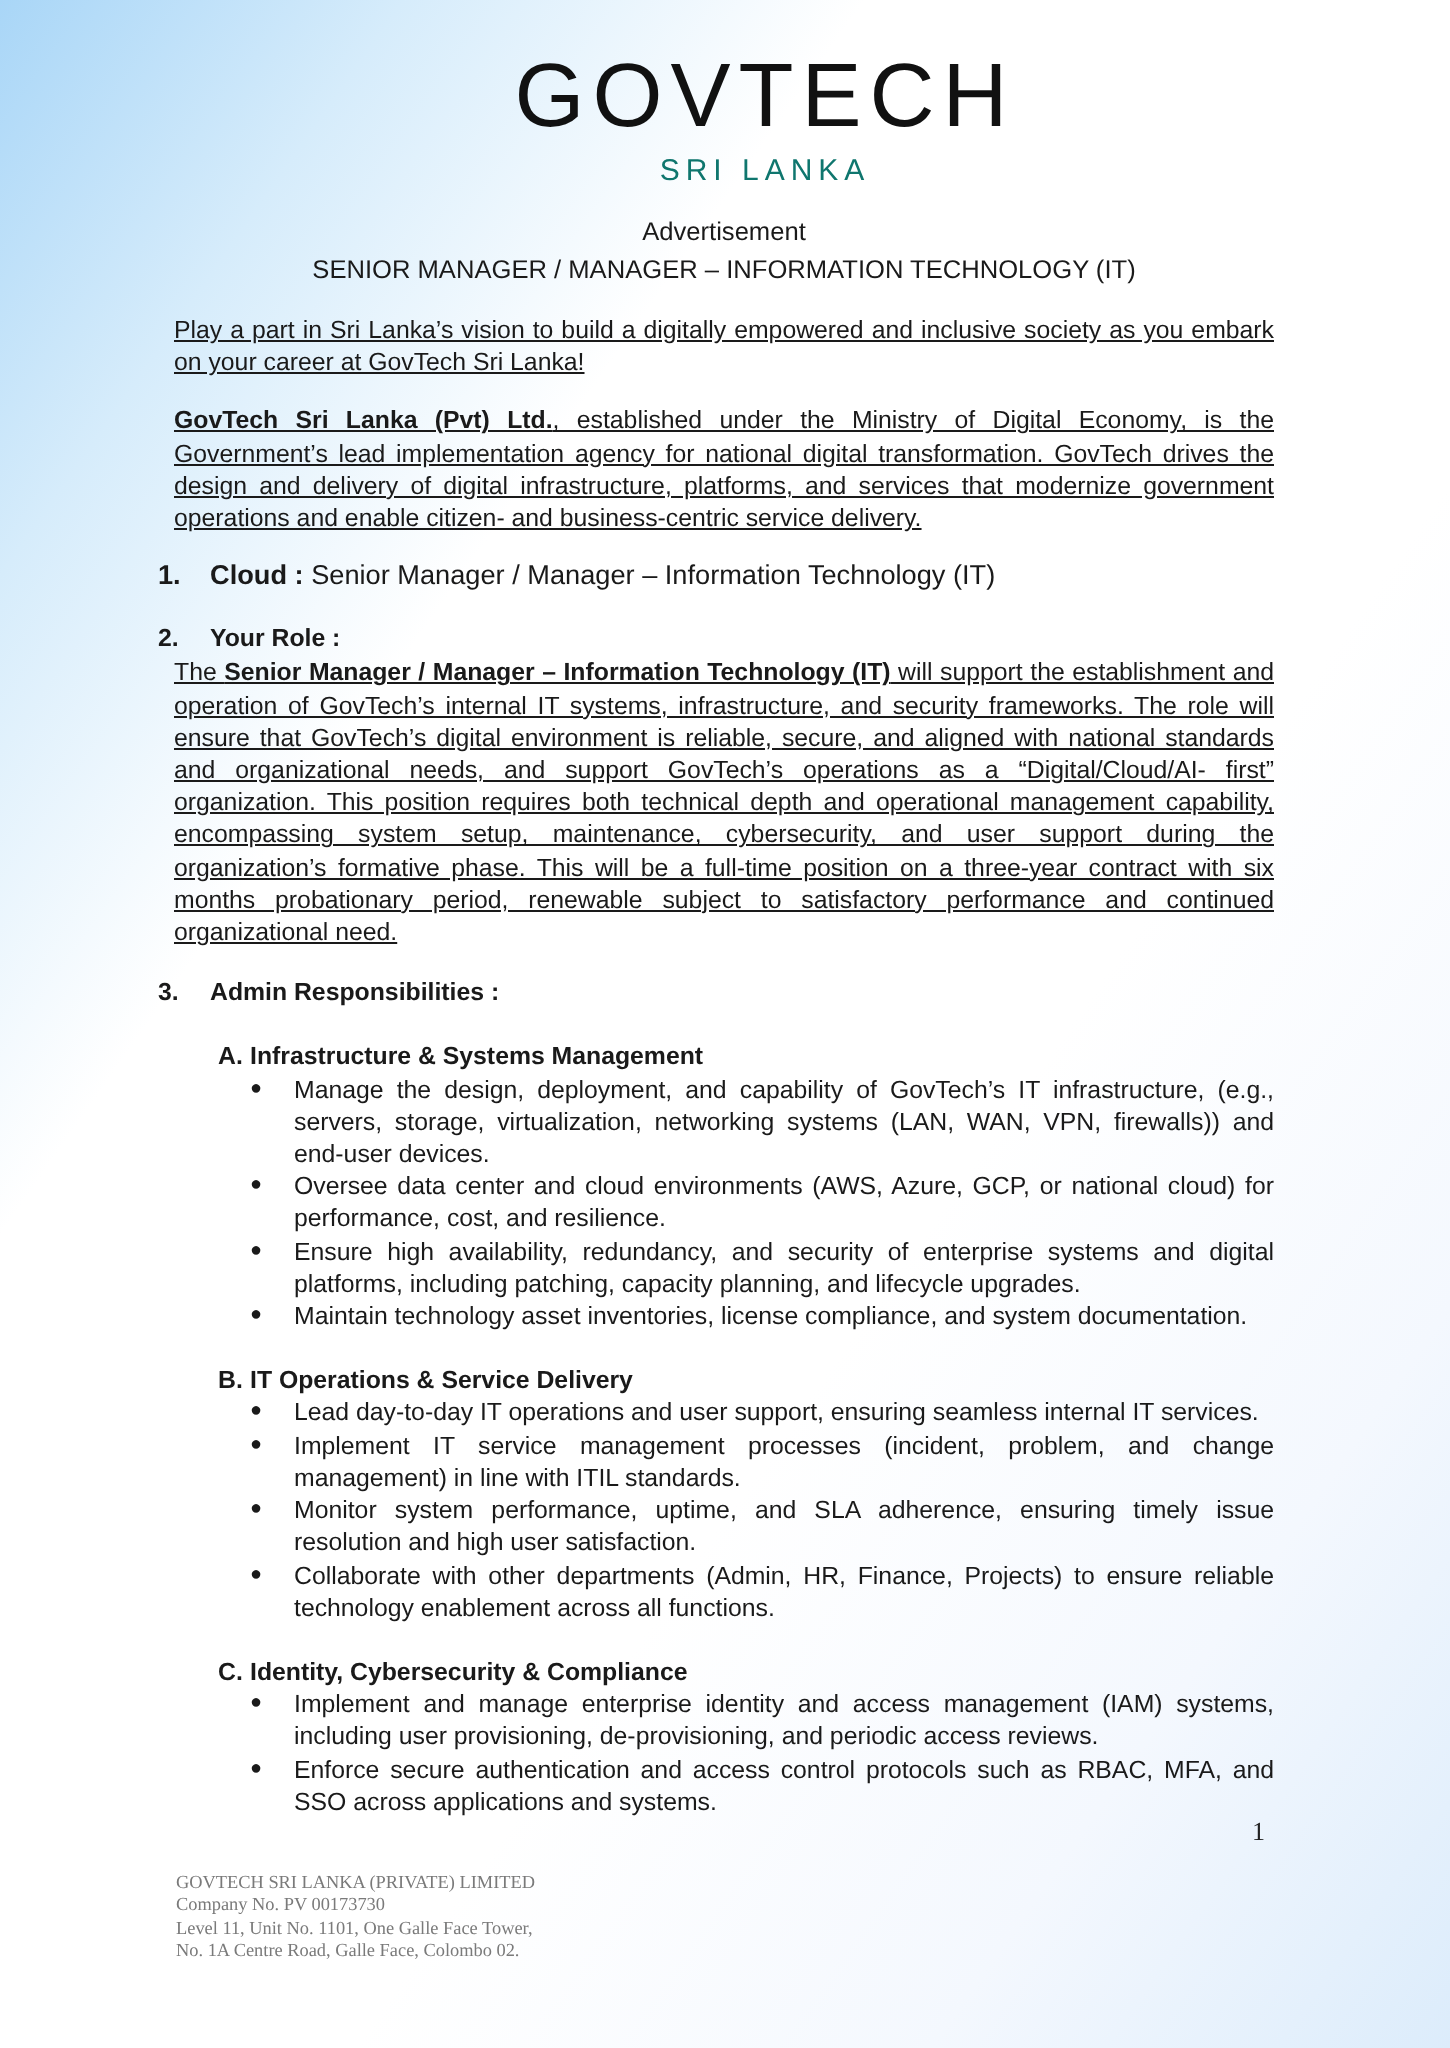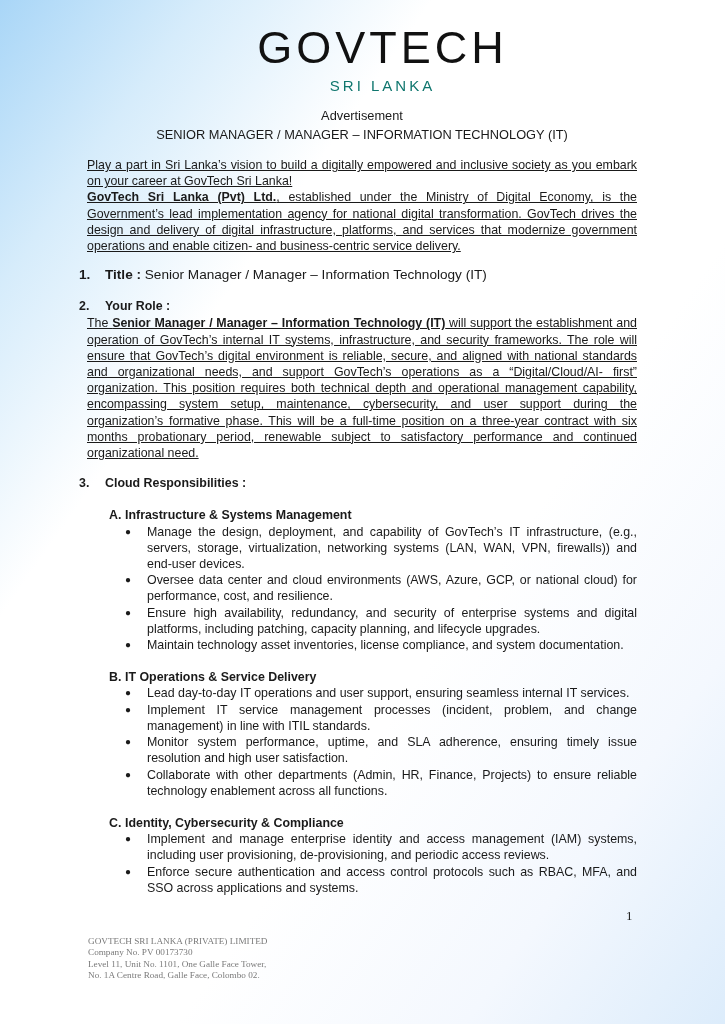--- a/index.html
+++ b/index.html
@@ -9,21 +9,21 @@
     font-family: "Liberation Sans", sans-serif; color: #1a1a1a;
   }
   .logo { position: absolute; left: 0; width: 725px; text-align: center; padding-left: 20px; }
   .logo-main { top: 24px; font-size: 45px; letter-spacing: 4px; font-weight: 400; color: #111; line-height: 48px; }
   .logo-sub { top: 77px; font-size: 15px; letter-spacing: 3px; color: #0f766e; line-height: 18px; }
   .content { position: absolute; left: 87px; width: 550px; top: 107px; font-size: 12.4px; line-height: 16.2px; }
   .center { text-align: center; font-weight: normal; font-size: 12.8px; line-height: 17px; }
   .center.first { margin-bottom: 2px; }
   p { margin: 0; text-align: justify; text-decoration: underline; }
   .intro { margin-top: 14px; }
-  .about { }
+  .about { margin-top: 13px; }
   .num-head { position: relative; margin-top: 12px; font-weight: bold; }
   .num-head .num { position: absolute; left: -8px; }
   .num-head .label { margin-left: 18px; }
   .title-line { font-size: 13.6px; line-height: 17px; }
   .title-line .val { font-weight: normal; }
   .role-head { margin-top: 15px; }
   .role-body { margin-top: 1px; }
   .resp-head { margin-top: 14px; }
   .sub-head { position: relative; margin-top: 16px; margin-left: 22px; font-weight: bold; }
   .sub-head .letter { position: absolute; left: 0; }
@@ -43,32 +43,32 @@
 <div class="content">
   <div class="center first">Advertisement</div>
   <div class="center">SENIOR MANAGER / MANAGER – INFORMATION TECHNOLOGY (IT)</div>
 
   <p class="intro">Play a part in Sri Lanka’s vision to build a digitally empowered and inclusive society as you embark on your career at GovTech Sri Lanka!</p>
 
   <p class="about"><b>GovTech Sri Lanka (Pvt) Ltd.</b><span>, established under the Ministry of Digital Economy, is the Government’s lead implementation agency for national digital transformation. GovTech drives the design and delivery of digital infrastructure, platforms, and services that modernize government operations and enable citizen- and business-centric service delivery.</span></p>
 
   <div class="num-head title-line">
     <span class="num">1.</span>
-    <span class="label">Title :</span><span class="val"> Senior Manager / Manager – Information Technology (IT)</span>
+    <span class="label">Cloud :</span><span class="val"> Senior Manager / Manager – Information Technology (IT)</span>
   </div>
 
   <div class="num-head role-head">
     <span class="num">2.</span>
     <span class="label">Your Role :</span>
   </div>
   <p class="role-body"><span>The </span><b>Senior Manager / Manager – Information Technology (IT)</b><span> will support the establishment and operation of GovTech’s internal IT systems, infrastructure, and security frameworks. The role will ensure that GovTech’s digital environment is reliable, secure, and aligned with national standards and organizational needs, and support GovTech’s operations as a “Digital/Cloud/AI- first” organization. This position requires both technical depth and operational management capability, encompassing system setup, maintenance, cybersecurity, and user support during the organization’s formative phase. This will be a full-time position on a three-year contract with six months probationary period, renewable subject to satisfactory performance and continued organizational need.</span></p>
 
   <div class="num-head resp-head">
     <span class="num">3.</span>
-    <span class="label">Cloud Responsibilities :</span>
+    <span class="label">Admin Responsibilities :</span>
   </div>
 
   <div class="sub-head">
     <span class="letter">A.</span>
     <span class="label">Infrastructure &amp; Systems Management</span>
   </div>
   <ul>
     <li><span class="bullet">●</span><span>Manage the design, deployment, and capability of GovTech’s IT infrastructure, (e.g., servers, storage, virtualization, networking systems (LAN, WAN, VPN, firewalls)) and end-user devices.</span></li>
     <li><span class="bullet">●</span><span>Oversee data center and cloud environments (AWS, Azure, GCP, or national cloud) for performance, cost, and resilience.</span></li>
     <li><span class="bullet">●</span><span>Ensure high availability, redundancy, and security of enterprise systems and digital platforms, including patching, capacity planning, and lifecycle upgrades.</span></li>

